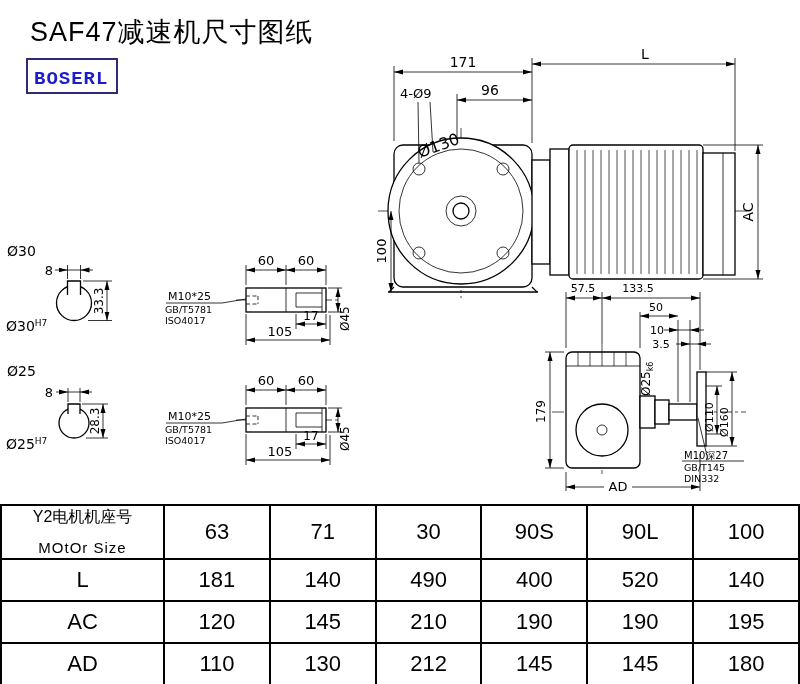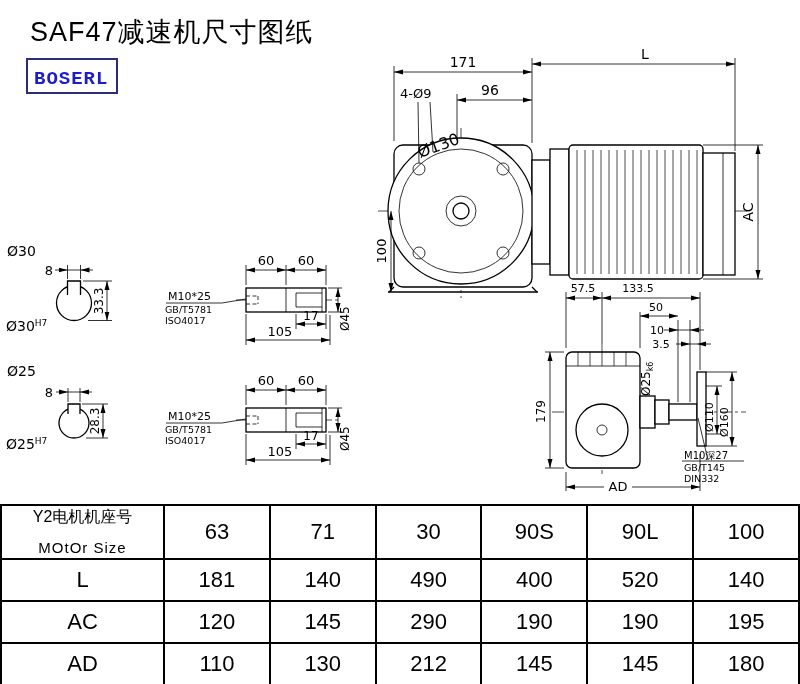--- a/index.html
+++ b/index.html
@@ -307,21 +307,21 @@
         <td>140</td>
         <td>490</td>
         <td>400</td>
         <td>520</td>
         <td>140</td>
       </tr>
       <tr>
         <th>AC</th>
         <td>120</td>
         <td>145</td>
-        <td>290</td>
+        <td>210</td>
         <td>190</td>
         <td>190</td>
         <td>195</td>
       </tr>
       <tr>
         <th>AD</th>
         <td>110</td>
         <td>130</td>
         <td>212</td>
         <td>145</td>

